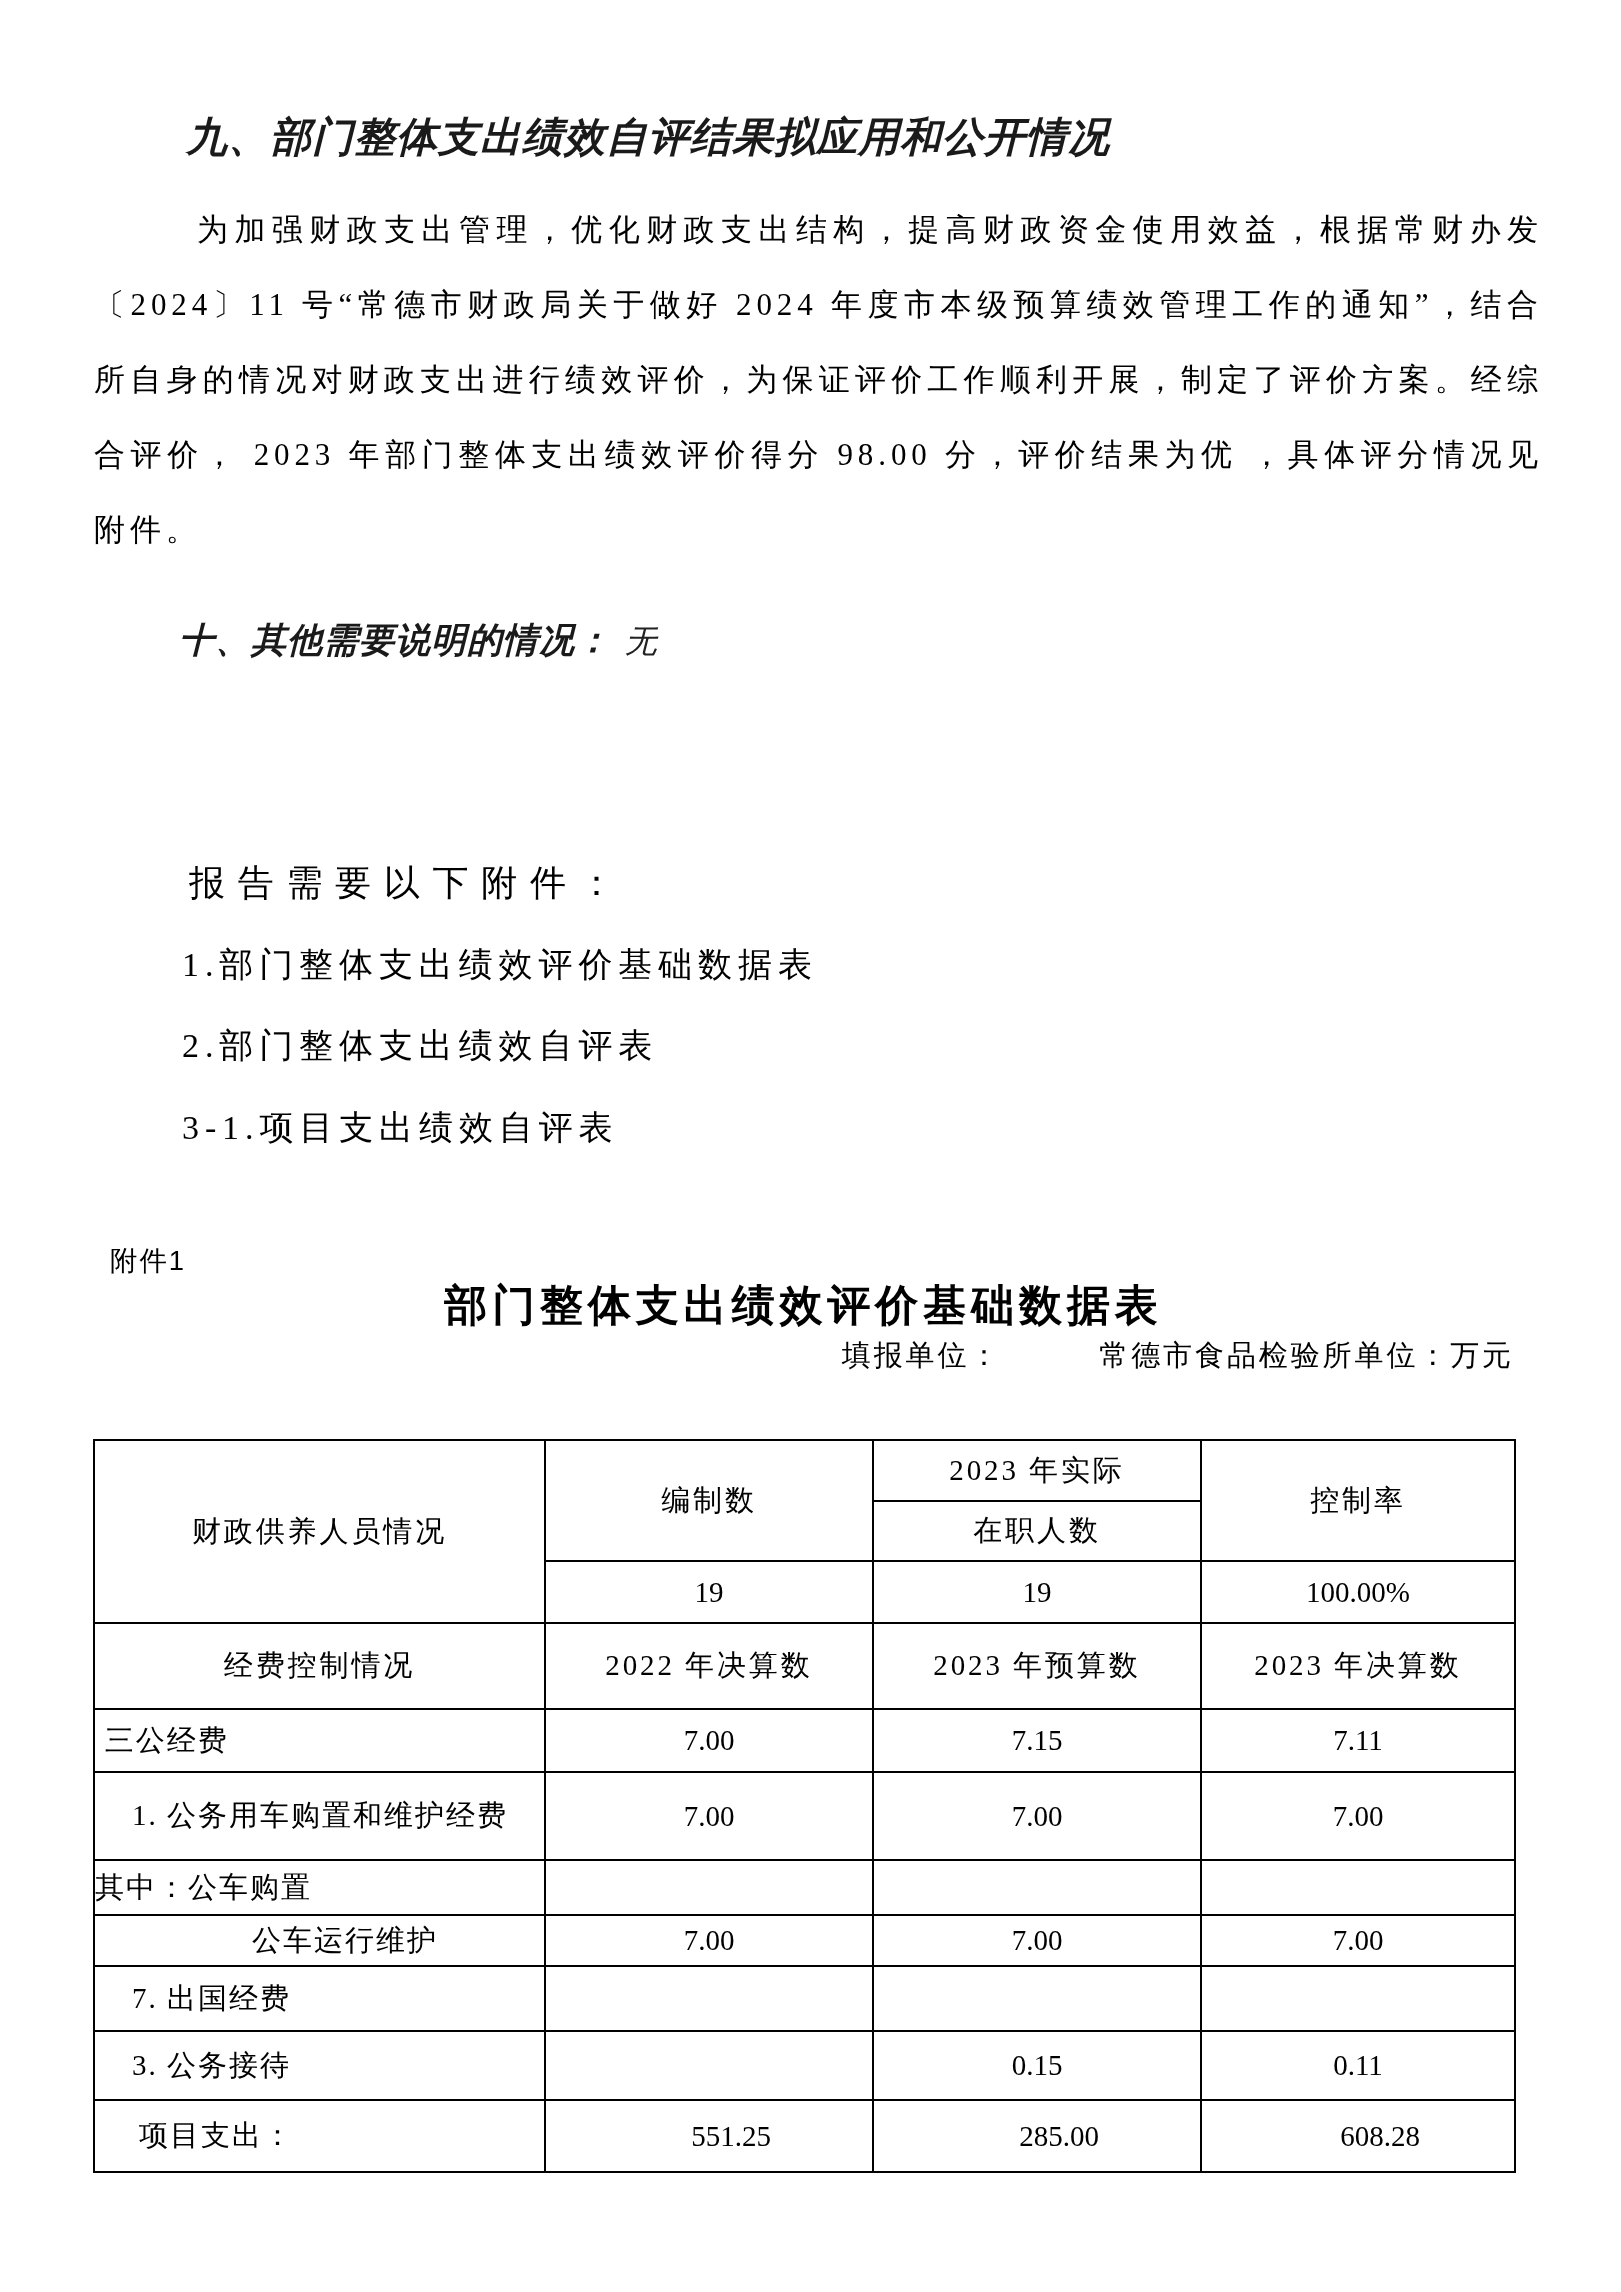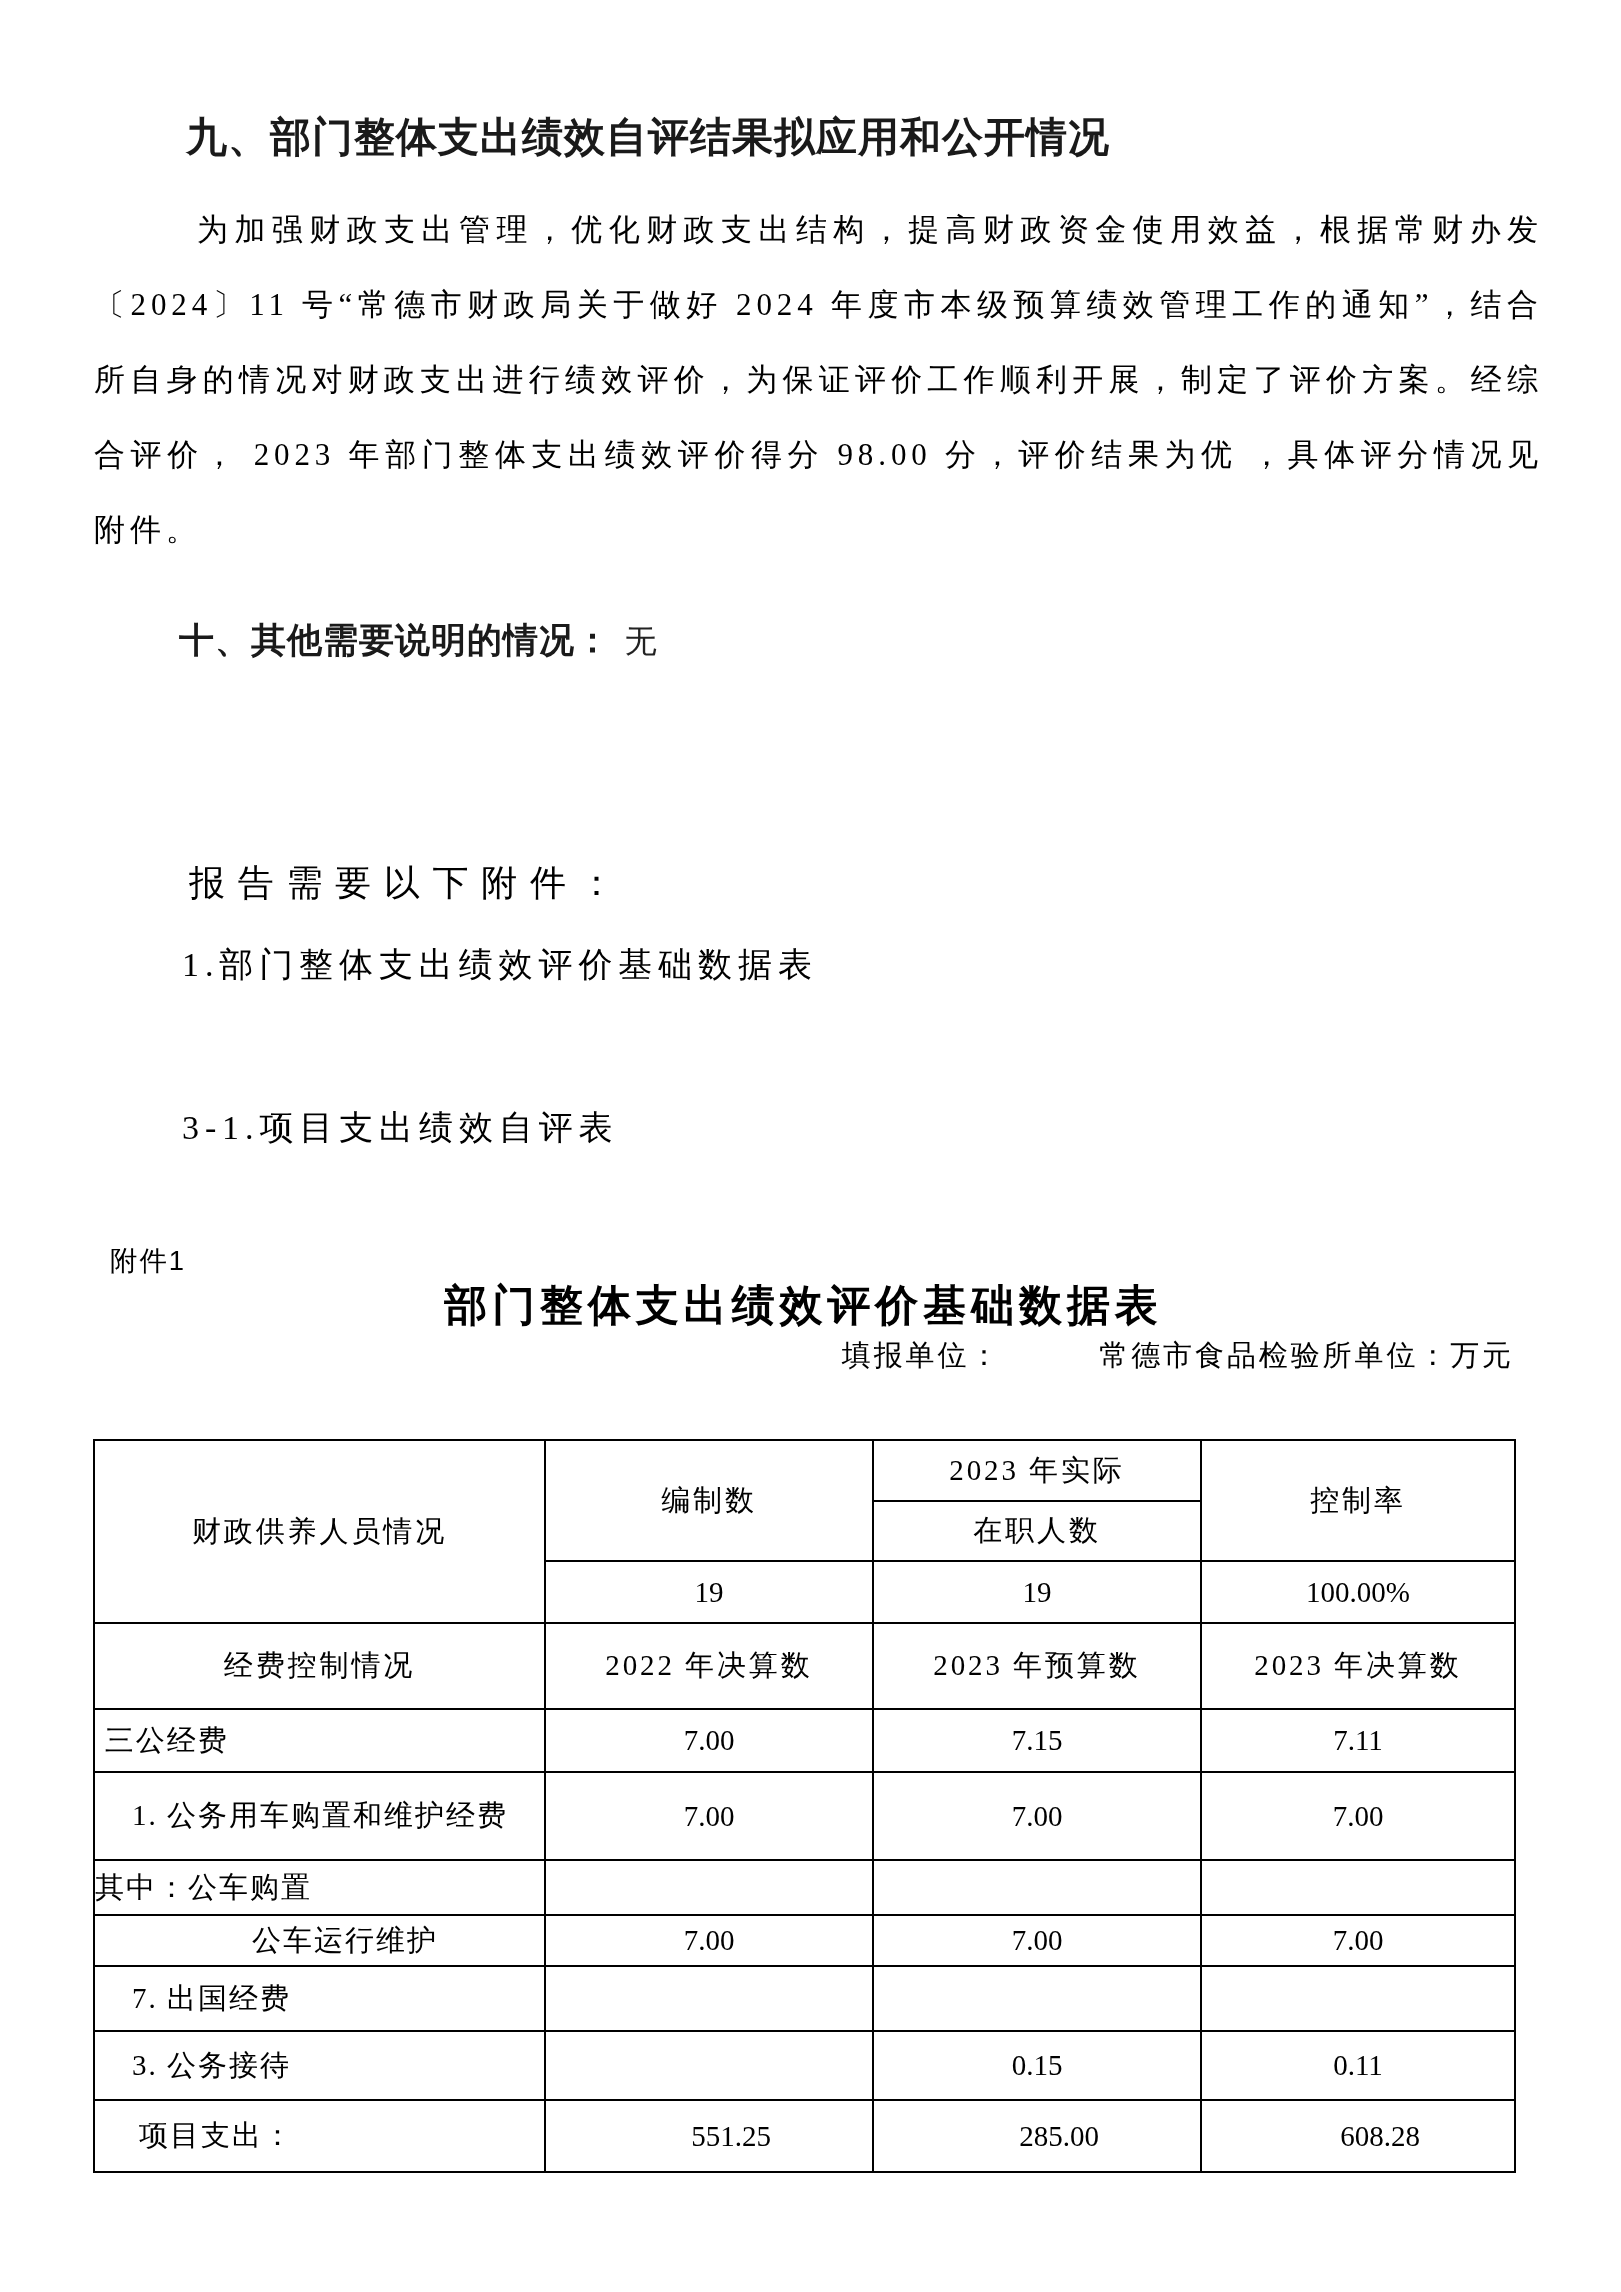--- a/index.html
+++ b/index.html
@@ -10,20 +10,21 @@
     background:#ffffff;
     color:#000;
     font-family:"Liberation Serif", serif;
     overflow:hidden;
   }
   .sec-heading {
     position:absolute;
     font-family:"Liberation Sans", sans-serif;
     font-weight:bold;
     color:#1a1a1a;
+    font-style:italic;
   }
   #heading-9 { left:186px; top:110px; font-size:41px; letter-spacing:1px; }
   #para-9 {
     position:absolute; left:94px; top:192px; width:1449px;
     font-size:31px; line-height:75px; letter-spacing:4.9px;
     text-align:justify; text-indent:103px;
     word-break:break-all;
   }
   #heading-10 { left:179px; top:617px; font-size:35px; letter-spacing:1px; }
   #heading-10 .plain-value {
@@ -91,20 +92,21 @@
   <div id="heading-9" class="sec-heading">九、部门整体支出绩效自评结果拟应用和公开情况</div>
 
   <p id="para-9">为加强财政支出管理，优化财政支出结构，提高财政资金使用效益，根据常财办发〔2024〕11 号“常德市财政局关于做好 2024 年度市本级预算绩效管理工作的通知”，结合所自身的情况对财政支出进行绩效评价，为保证评价工作顺利开展，制定了评价方案。经综合评价， 2023 年部门整体支出绩效评价得分 98.00 分，评价结果为优 ，具体评分情况见附件。</p>
 
   <div id="heading-10" class="sec-heading">
     <span>十、其他需要说明的情况：</span><span class="plain-value">无</span>
   </div>
 
   <div id="attach-intro">报告需要以下附件：</div>
   <div id="attach-item-0" class="attach-item">1.部门整体支出绩效评价基础数据表</div>
+  <div id="attach-item-1" class="attach-item">2.部门整体支出绩效自评表</div>
   <div id="attach-item-2" class="attach-item">3-1.项目支出绩效自评表</div>
 
   <div id="annex-label">附件1</div>
 
   <div id="table-title">部门整体支出绩效评价基础数据表</div>
 
   <div id="unit-row">
     <span>
       <span>填报单位：</span><span id="filler-value">常德市食品检验所</span>
     </span>

